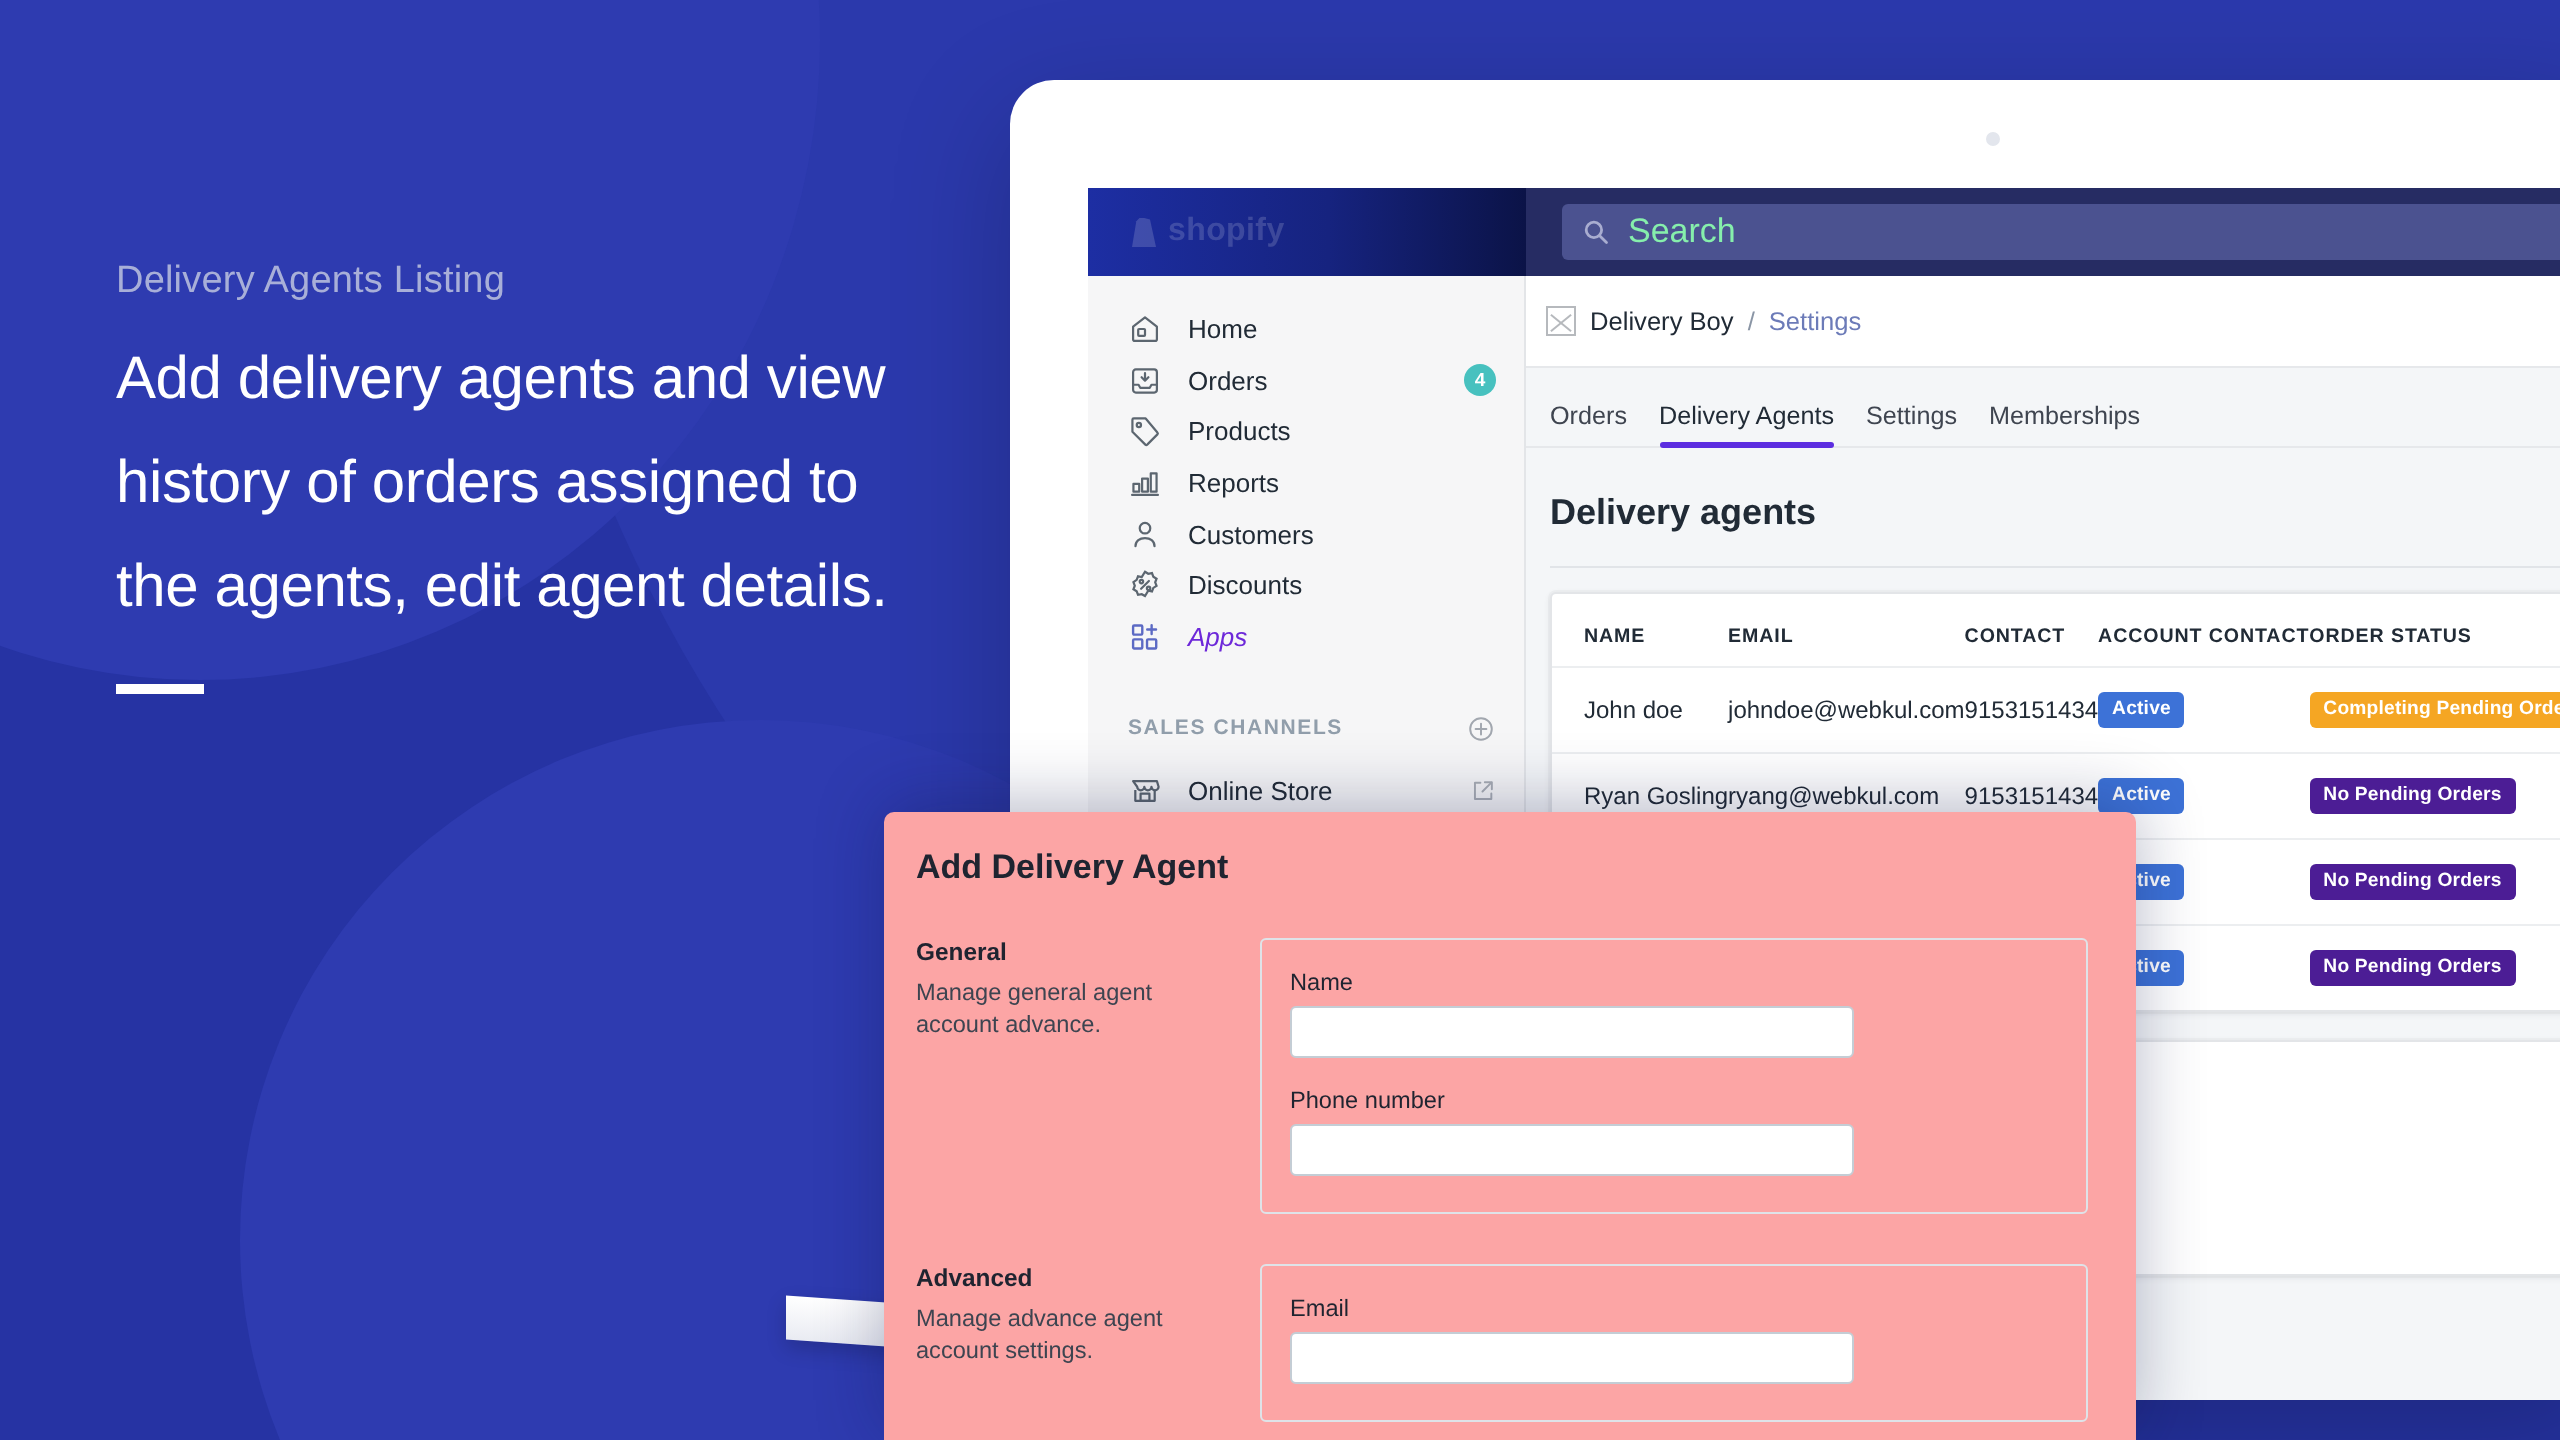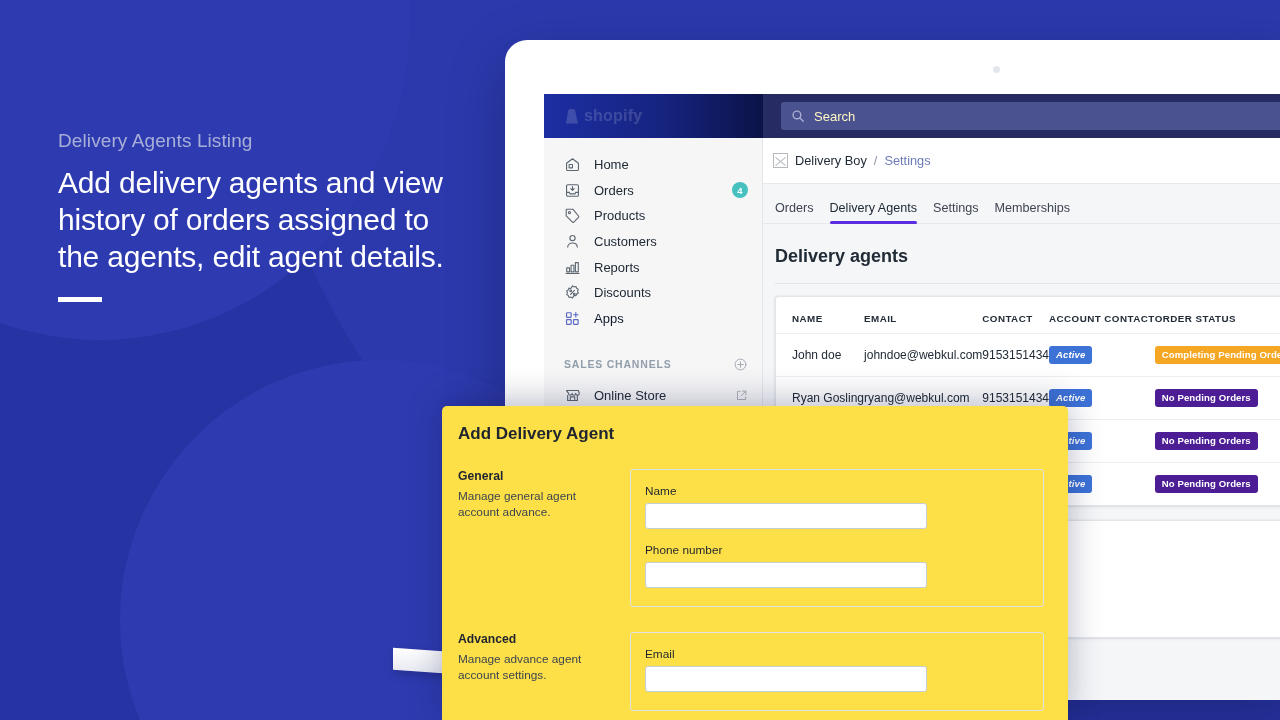--- a/index.html
+++ b/index.html
@@ -27,21 +27,21 @@
     border-radius: 50%;
   }
 
   
   #copy { position: absolute; left: 58px; top: 130px; width: 400px; z-index: 5; }
   #eyebrow {
     font-size: 19px; color: #a8afd8; letter-spacing: .1px;
     font-weight: 400; margin-bottom: 12px;
   }
   #headline {
-    font-size: 30px; line-height: 37px; color: #ffffff;
+    font-size: 30px; line-height: 52px; color: #ffffff;
     font-weight: 400; letter-spacing: -.2px;
   }
   #rule { width: 44px; height: 5px; background: #fff; margin-top: 22px; }
 
   
   #device {
     position: absolute; left: 505px; top: 40px;
     width: 800px; height: 660px;
     background: #ffffff;
     border-top-left-radius: 22px;
@@ -76,37 +76,37 @@
   #topbar-rest {
     flex: 1; height: 44px; background: #262c63;
     display: flex; align-items: center; padding: 0 18px;
   }
   #search {
     height: 28px; flex: 1; max-width: 700px;
     background: #4b5290; border-radius: 3px;
     display: flex; align-items: center; padding: 0 10px;
   }
   #search .ic { width: 14px; height: 14px; margin-right: 9px; opacity: .75; }
-  #search-label { font-size: 13px; color: #fef9c3; }
+  #search-label { font-size: 17px; color: #86efac; }
 
   
   #sidebar {
     position: absolute; left: 39px; top: 98px;
     width: 219px; bottom: 0;
     background: #f6f6f7;
     border-right: 1px solid #e3e5e8;
     padding-top: 14px;
   }
   .nav-item {
     display: flex; align-items: center;
     height: 25.6px; padding: 0 14px 0 20px;
     font-size: 13px; color: #212b36;
   }
   .nav-item .ic { width: 17px; height: 17px; margin-right: 13px; flex: none; }
-  .nav-item.active { color: #0f172a; }
+  .nav-item.active { color: #6d28d9; font-style: italic; }
   .badge-count {
     margin-left: auto; background: #47c1bf; color: #fff;
     font-size: 9.5px; font-weight: 600;
     width: 16px; height: 16px; border-radius: 50%;
     display: flex; align-items: center; justify-content: center;
   }
   #channels-head {
     display: flex; align-items: center;
     padding: 0 14px 0 20px; margin-top: 22px; height: 22px;
   }
@@ -182,21 +182,21 @@
   th:first-child, td:first-child { padding-left: 16px; }
   .col-name    { width: 88px; }
   .col-email   { width: 128px; }
   .col-contact { width: 75px; }
   .col-acct    { width: 88px; }
 
   .pill {
     display: inline-block; color: #fff; font-size: 9.6px; font-weight: 700;
     padding: 3px 7px 4px 7px; border-radius: 3px; letter-spacing: .1px;
   }
-  .pill-active  { background: #3d72d7; font-style: italic; }
+  .pill-active  { background: #3d72d7; }
   .pill-nopend  { background: #4c1d95; }
   .pill-pending { background: #f5a623; }
 
   #lower-card {
     margin: 14px 12px 0 12px; height: 118px;
     background: #fff; border: 1px solid #e3e5e8; border-radius: 3px;
     box-shadow: 0 0 0 1px rgba(63,63,68,.03), 0 1px 3px rgba(63,63,68,.10);
   }
 
   
@@ -204,21 +204,21 @@
     position: absolute; left: 393px; top: 652px;
     width: 120px; height: 22px;
     background: linear-gradient(180deg,#ffffff,#e9ebf2);
     transform: skewY(4deg);
     box-shadow: 0 4px 10px rgba(0,0,0,.18);
     z-index: 18;
   }
   #modal {
     position: absolute; left: 442px; top: 406px;
     width: 626px; height: 314px;
-    background: #fde047;
+    background: #fca5a5;
     border-radius: 5px 5px 0 0;
     box-shadow: 0 -4px 34px rgba(12,20,70,.30);
     z-index: 20;
     overflow: hidden;
   }
   #modal-title {
     font-size: 17px; font-weight: 700; color: #1f2430;
     padding: 18px 0 0 16px;
   }
   .m-section { display: flex; padding: 0 24px 0 16px; margin-top: 25px; }
@@ -294,35 +294,35 @@
 
     <div class="nav-item">
       <svg class="ic" viewBox="0 0 20 20" fill="none" stroke="#5c6670" stroke-width="1.3" stroke-linejoin="round">
         <path d="M10.4 2.6H3.4a.8.8 0 0 0-.8.8v7l7.6 7.6a.8.8 0 0 0 1.1 0l6-6a.8.8 0 0 0 0-1.1z"></path>
         <circle cx="6.4" cy="6.5" r="1.25"></circle>
       </svg>
       <span>Products</span>
     </div>
 
     <div class="nav-item">
-      <svg class="ic" viewBox="0 0 20 20" fill="none" stroke="#5c6670" stroke-width="1.3">
-        <circle cx="10" cy="6" r="3.1"></circle>
-        <path d="M4.4 16.6c0-3 2.5-4.8 5.6-4.8s5.6 1.8 5.6 4.8" stroke-linecap="round"></path>
-      </svg>
-      <span>Customers</span>
-    </div>
-
-    <div class="nav-item">
       <svg class="ic" viewBox="0 0 20 20" fill="none" stroke="#5c6670" stroke-width="1.3" stroke-linejoin="round">
         <rect x="3.2" y="10.5" width="3.4" height="4.6"></rect>
         <rect x="8.3" y="7.4" width="3.4" height="7.7"></rect>
         <rect x="13.4" y="4.3" width="3.4" height="10.8"></rect>
         <line x1="2.4" y1="17" x2="17.6" y2="17" stroke-linecap="round"></line>
       </svg>
       <span>Reports</span>
+    </div>
+
+    <div class="nav-item">
+      <svg class="ic" viewBox="0 0 20 20" fill="none" stroke="#5c6670" stroke-width="1.3">
+        <circle cx="10" cy="6" r="3.1"></circle>
+        <path d="M4.4 16.6c0-3 2.5-4.8 5.6-4.8s5.6 1.8 5.6 4.8" stroke-linecap="round"></path>
+      </svg>
+      <span>Customers</span>
     </div>
 
     <div class="nav-item">
       <svg class="ic" viewBox="0 0 20 20" fill="none" stroke="#5c6670" stroke-width="1.3">
         <path d="M10 2.2l1.9 1.2 2.2-.4.8 2.1 1.9 1.2-.8 2.1.8 2.1-1.9 1.2-.8 2.1-2.2-.4L10 16.5l-1.9-1.1-2.2.4-.8-2.1-1.9-1.2.8-2.1-.8-2.1L5.1 7l.8-2.1 2.2.4z"></path>
         <line x1="7.7" y1="12.2" x2="12.3" y2="7.6" stroke-linecap="round"></line>
         <circle cx="7.9" cy="8" r="1"></circle>
           <circle cx="12.1" cy="11.9" r="1"></circle>
       </svg>
       <span>Discounts</span>

